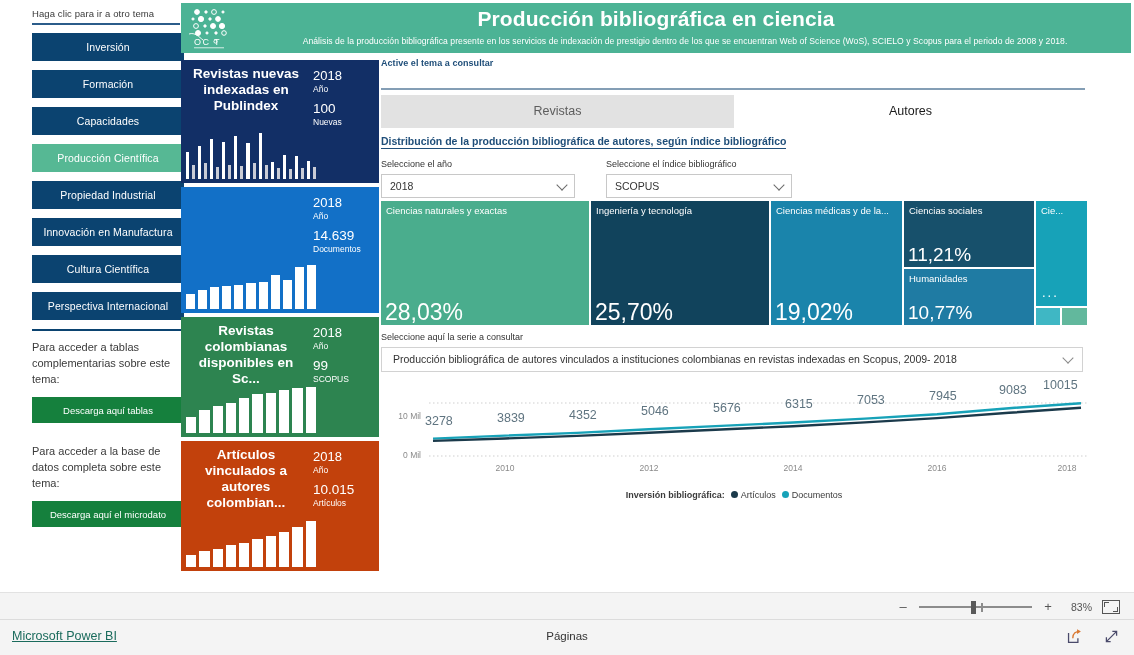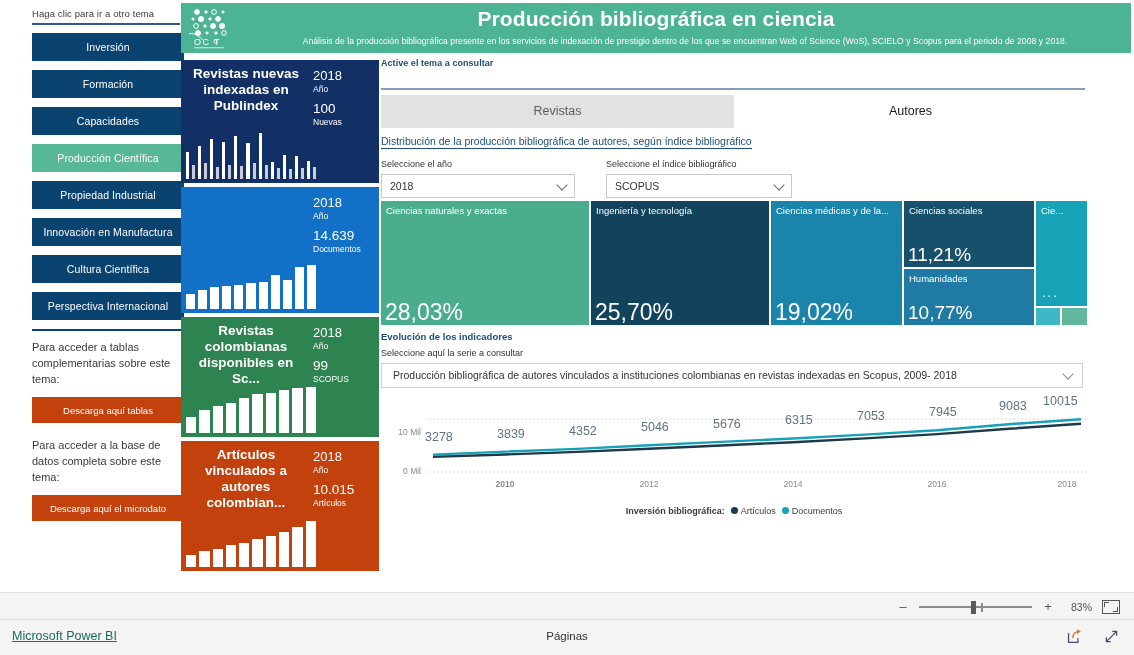--- a/index.html
+++ b/index.html
@@ -35,22 +35,22 @@
   }
   .nav-btn.active { background:#56b894; color:#ffffff; }
 
   .sidebar-divider { width:150px; height:2px; background:#0b4370; margin:6px 0 8px 2px; }
   .sidebar-text {
     width:152px; margin:0 0 10px 2px;
     font-size:11px; line-height:16px; color:#3a3a3a;
   }
   .dl-btn {
     display:flex; align-items:center; justify-content:center;
-    width:152px; height:26px; margin:0 0 4px 2px;
-    background:#c2410c; color:#fff; font-size:9.5px;
+    width:152px; height:26px; margin:0 0 10px 2px;
+    background:#15803d; color:#fff; font-size:9.5px;
     cursor:pointer; user-select:none; border:0;
   }
 
   
   .header {
     position:absolute; left:181px; top:3px; width:950px; height:50px;
     background:#4cb395; color:#fff; overflow:hidden;
   }
   .logo {
     position:absolute; left:8px; top:3px; width:46px; height:44px;
@@ -112,21 +112,21 @@
     position:absolute; top:0; height:33px;
     display:flex; align-items:center; justify-content:center;
     font-size:12.5px; cursor:pointer; user-select:none;
   }
   .tab.shaded { background:#e2e2e2; color:#5d5d5d; }
   .tab.plain  { background:transparent; color:#1b1b1b; }
   #tab-revistas { left:0px;   width:353px; }
   #tab-autores  { left:353px; width:353px; }
 
   .chart-heading {
-    font-size:10.5px; font-weight:normal; color:#1f4e79;
+    font-size:10.5px; font-weight:bold; color:#1f4e79;
     margin-top:7px; border-bottom:1.3px solid #1f4e79; display:inline-block;
     padding-bottom:1px;
   }
 
   .slicer-row { display:flex; gap:31px; margin-top:10px; }
   .slicer-label { font-size:9px; color:#333; margin-bottom:5px; }
   .dd {
     position:relative; height:24px; background:#fff;
     border:1px solid #c8c8c8; display:flex; align-items:center;
     padding:0 22px 0 8px; font-size:10.5px; color:#333; cursor:pointer;
@@ -496,42 +496,41 @@
         </div>
         <div class="tm" style="left:655px; top:0px; width:51px; height:105px; background:#17a2b8;">
           <div class="tm-label">Cie...</div>
           <div class="tm-dots">...</div>
         </div>
         <div class="tm" style="left:655px; top:107px; width:24px; height:17px; background:#3fb7c4;"></div>
         <div class="tm" style="left:681px; top:107px; width:25px; height:17px; background:#62b89d;"></div>
       </div>
 
       
-      <div class="evo-title">Evolución de los indicadores</div>
       <div class="evo-sub">Seleccione aquí la serie a consultar</div>
       <div id="dd-serie">
         <span>Producción bibliográfica de autores vinculados a instituciones colombianas en revistas indexadas en Scopus, 2009- 2018</span>
         <span class="chev"></span>
       </div>
 
       <div class="linechart">
         <svg width="706" height="95">
 
           <line x1="48" y1="17" x2="706" y2="17" stroke="#cfcfcf" stroke-width="1" stroke-dasharray="1.5,2.5"></line>
           <line x1="48" y1="70" x2="706" y2="70" stroke="#cfcfcf" stroke-width="1" stroke-dasharray="1.5,2.5"></line>
 
           <polyline fill="none" stroke="#17a2b8" stroke-width="2.4" points="52,52.6 124,49.6 196,46.9 268,43.2 340,39.9 412,36.5 484,32.6 556,28.3 628,22.2 700,17.2"></polyline>
 
           <polyline fill="none" stroke="#1b3a4b" stroke-width="2.4" points="52,54.9 124,52.5 196,49.9 268,46.8 340,43.5 412,40.2 484,36.4 556,32.1 628,26.8 700,21.8"></polyline>
         </svg>
 
         <div class="ylab" style="left:4px;  top:25px;">10 Mil</div>
         <div class="ylab" style="left:4px;  top:64px;">0 Mil</div>
 
-        <div class="xlab" style="left:104px;font-weight:bold;">2010</div>
+        <div class="xlab" style="left:104px;">2010</div>
         <div class="xlab" style="left:248px;">2012</div>
         <div class="xlab" style="left:392px;">2014</div>
         <div class="xlab" style="left:536px;">2016</div>
         <div class="xlab" style="left:666px;">2018</div>
 
         <div class="dlabel" style="left:44px;  top:28px;">3278</div>
         <div class="dlabel" style="left:116px; top:25px;">3839</div>
         <div class="dlabel" style="left:188px; top:22px;">4352</div>
         <div class="dlabel" style="left:260px; top:18px;">5046</div>
         <div class="dlabel" style="left:332px; top:15px;">5676</div>

